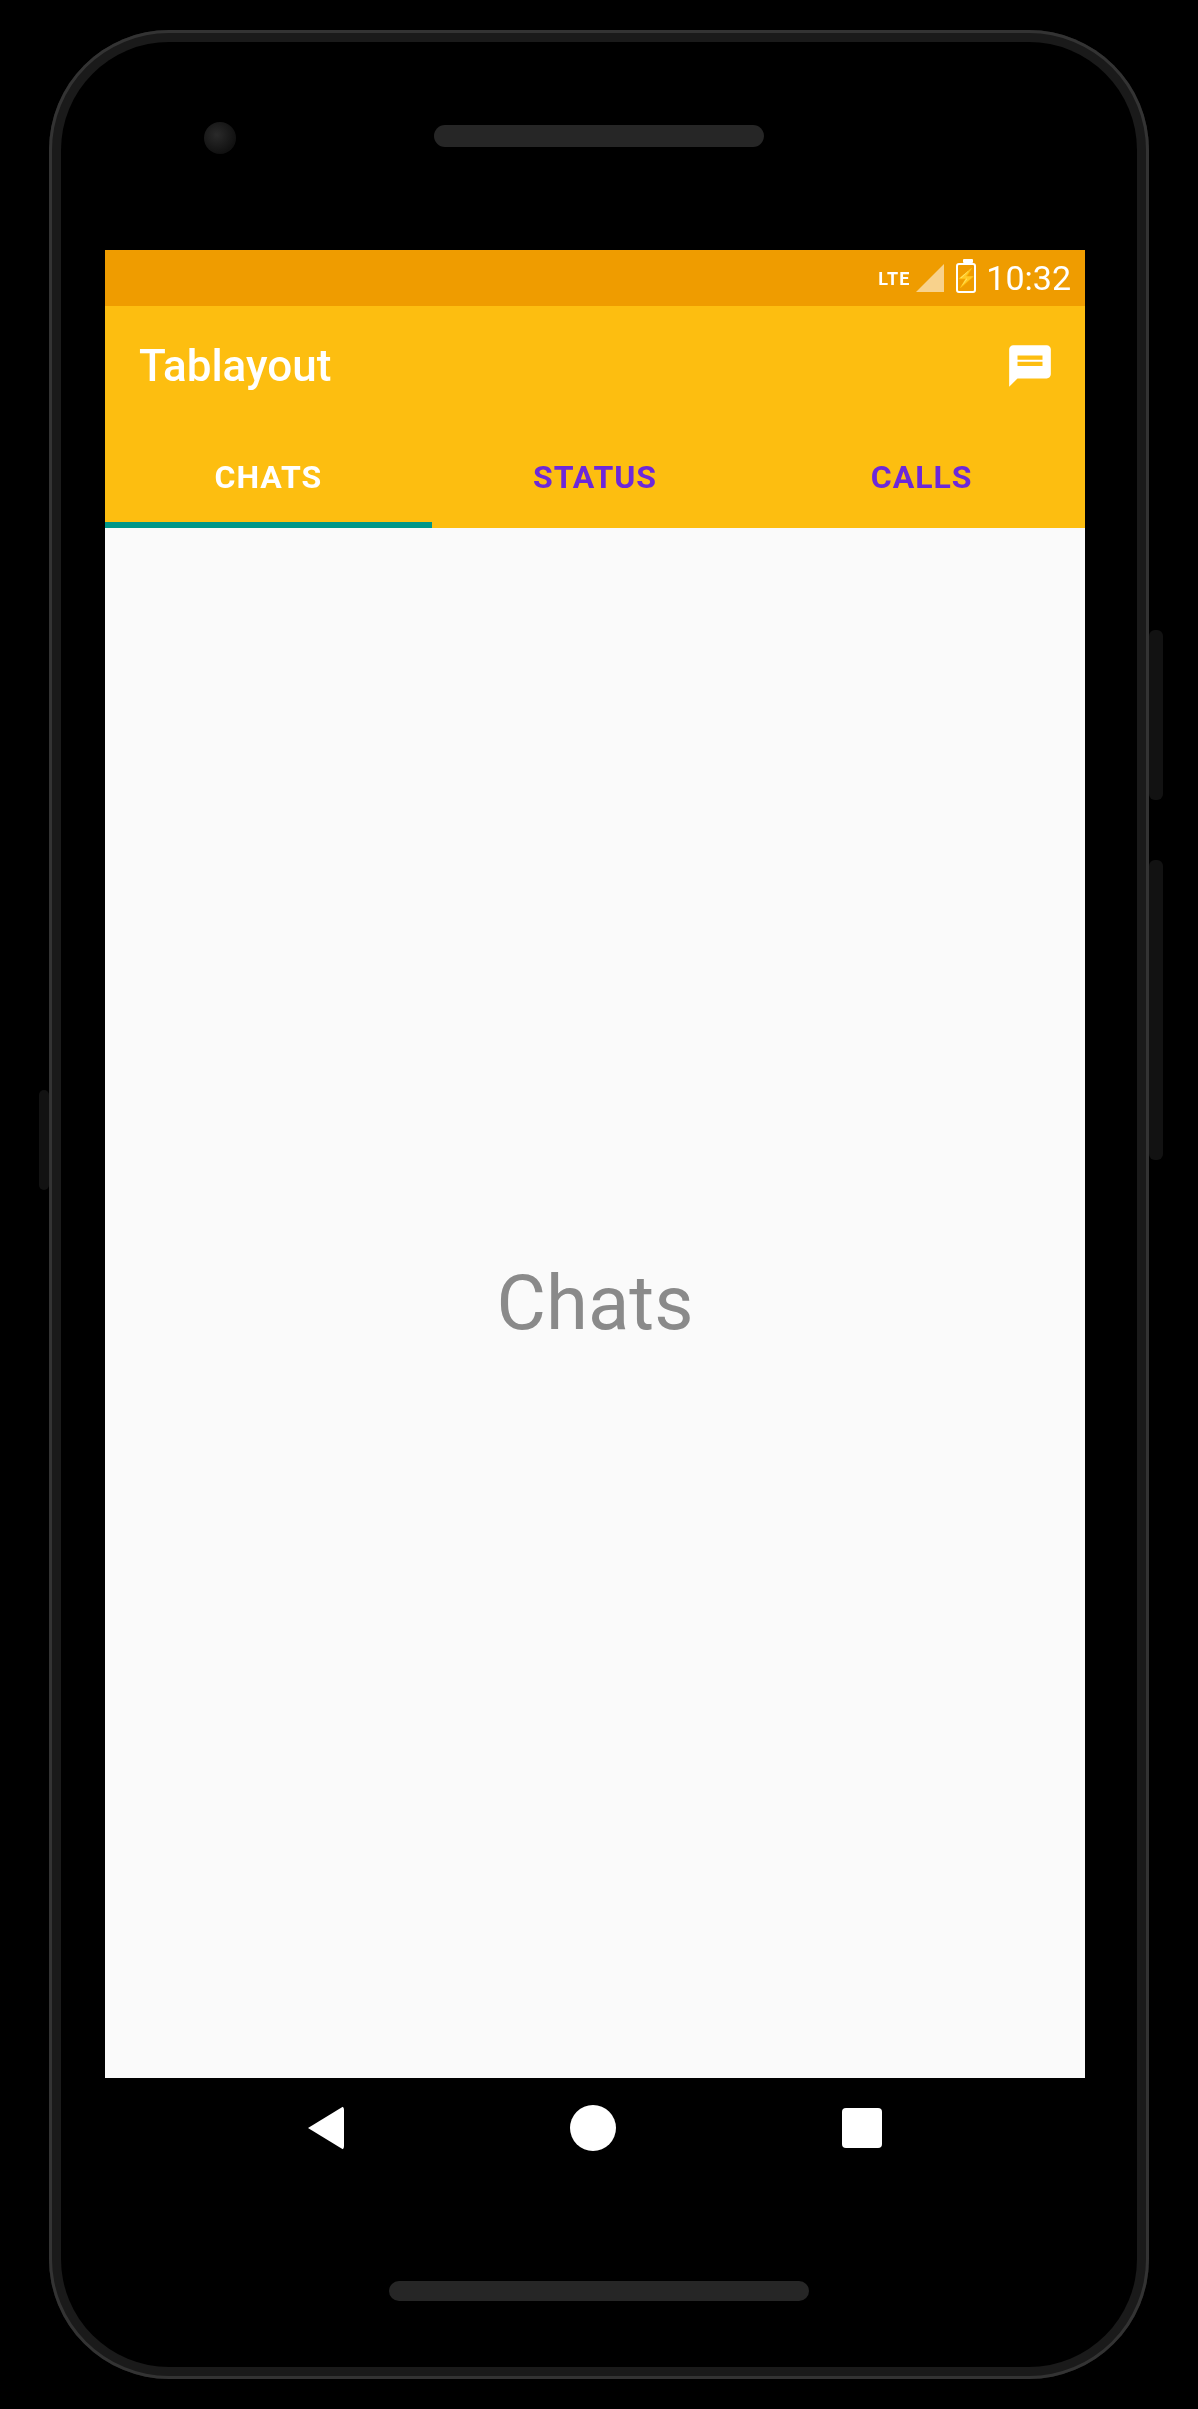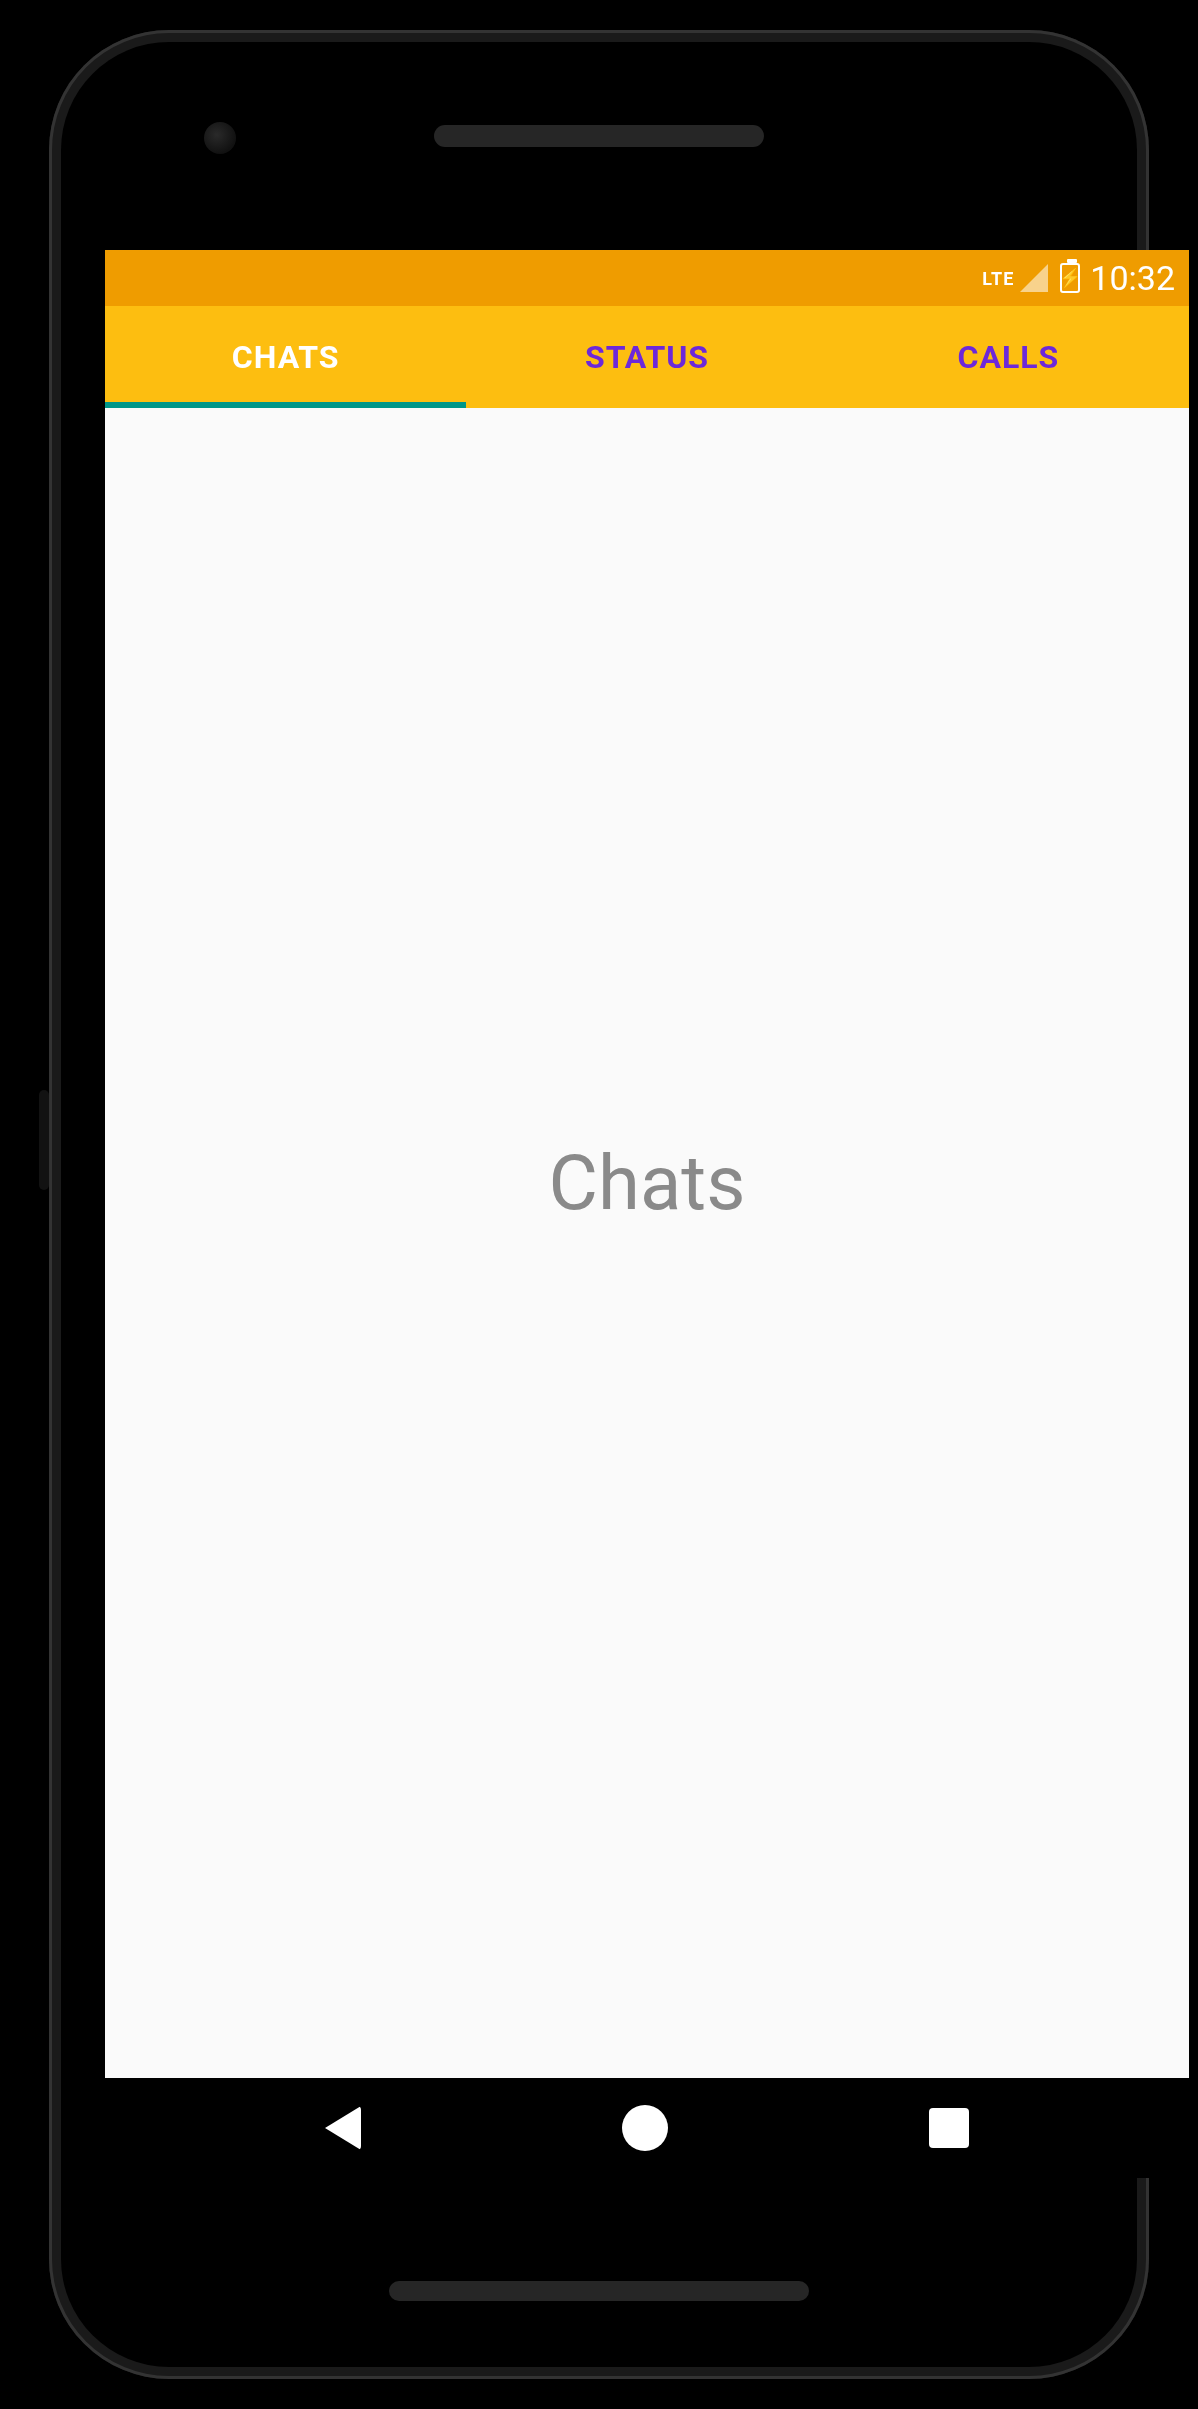--- a/index.html
+++ b/index.html
@@ -67,21 +67,21 @@
   }
   .side-btn.power { right: -14px; top: 600px; width: 14px; height: 170px; }
   .side-btn.vol   { right: -14px; top: 830px; width: 14px; height: 300px; }
   .side-btn.left  { left: -10px;  top: 1060px; width: 10px; height: 100px; }
 
   
   .screen {
     position: absolute;
     left: 56px;
     top: 220px;
-    width: 1084px;
+    width: 980px;
     height: 1928px;
     background: #fafafa;
     overflow: hidden;
   }
 
   
   .status-bar {
     height: 56px;
     background: #ef9c00; 
     display: flex;
@@ -236,20 +236,28 @@
 
     <div class="status-bar">
       <span class="status-lte">LTE</span>
       <span class="status-signal"></span>
       <span class="status-battery">
           <span class="bolt">⚡</span>
         </span>
       <span class="status-time">10:32</span>
     </div>
 
+    <div class="app-bar">
+      <span class="app-title">Tablayout</span>
+      <span class="chat-action">
+        <svg viewBox="0 0 24 24">
+          <path d="M20 2H4c-1.1 0-2 .9-2 2v18l4-4h14c1.1 0 2-.9 2-2V4c0-1.1-.9-2-2-2zm-2 10H6v-2h12v2zm0-3H6V7h12v2z"></path>
+        </svg>
+      </span>
+    </div>
 
     <div class="tab-bar">
       <div class="tab active">
         <span>CHATS</span>
       </div>
       <div class="tab">
         <span>STATUS</span>
       </div>
       <div class="tab">
         <span>CALLS</span>

